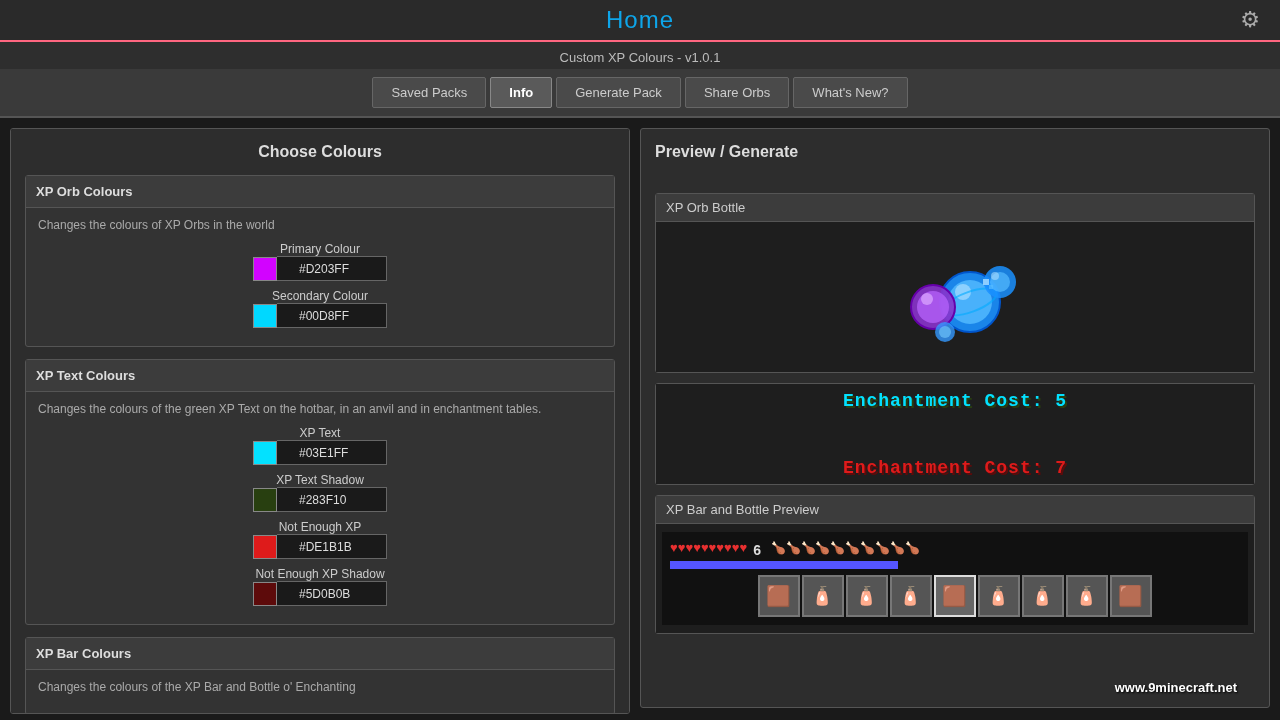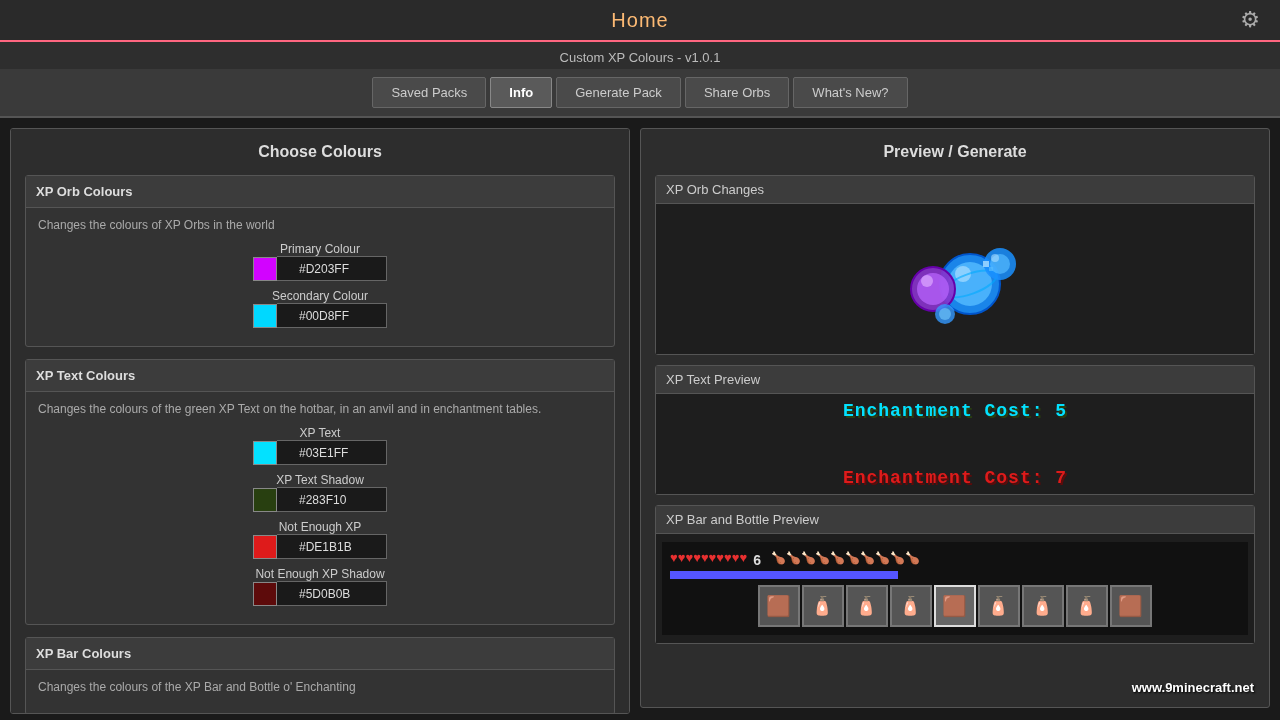--- a/index.html
+++ b/index.html
@@ -16,22 +16,22 @@
     #top-bar {
       background: #2a2a2a;
       border-bottom: 2px solid #ff6680;
       display: flex;
       align-items: center;
       justify-content: center;
       height: 42px;
       position: relative;
     }
     #top-bar-title {
-      font-size: 20px;
-      color: #fdba74;
+      font-size: 24px;
+      color: #0ea5e9;
       font-weight: normal;
       letter-spacing: 1px;
     }
     #settings-icon-btn {
       position: absolute;
       right: 20px;
       top: 50%;
       transform: translateY(-50%);
       background: none;
       border: none;
@@ -161,23 +161,22 @@
       background: #2d2d2d;
       border: 1px solid #555;
       margin: 10px 10px 10px 5px;
       border-radius: 3px;
       overflow-y: auto;
       padding: 14px;
     }
     #right-panel-title {
       font-size: 16px;
       color: #ddd;
-      margin-bottom: 14px;
-      font-weight: bold;
-      text-align: center;
+      margin-bottom: 32px;
+      font-weight: bold;
     }
 
     
     .preview-box {
       border: 1px solid #555;
       border-radius: 3px;
       margin-bottom: 10px;
       background: #2a2a2a;
     }
     .preview-header {
@@ -281,21 +280,21 @@
     }
     .hotbar-slot.selected {
       border: 2px solid #ddd;
       background: #666;
     }
 
     
     #watermark {
       position: absolute;
       bottom: 12px;
-      right: 15px;
+      right: 32px;
       font-size: 13px;
       color: #fff;
       font-weight: bold;
       text-shadow: 1px 1px 2px #000;
       pointer-events: none;
     }
 
     #right-panel {
       position: relative;
     }
@@ -389,21 +388,21 @@
         <div class="section-desc">Changes the colours of the XP Bar and Bottle o' Enchanting</div>
       </div>
     </div>
 
   </div>
 
   <div id="right-panel">
     <div id="right-panel-title">Preview / Generate</div>
 
     <div class="preview-box">
-      <div class="preview-header">XP Orb Changes</div>
+      <div class="preview-header">XP Orb Bottle</div>
       <div class="preview-body">
         <div id="xp-orb-preview-area">
 
           <svg width="160" height="120" viewBox="0 0 160 120">
 
             <circle cx="95" cy="65" r="30" fill="#1a90ff" opacity="0.9"></circle>
             <circle cx="95" cy="65" r="22" fill="#55bbff" opacity="0.8"></circle>
             <circle cx="88" cy="55" r="8" fill="#aaddff" opacity="0.7"></circle>
             <circle cx="95" cy="65" r="30" fill="none" stroke="#0055cc" stroke-width="2"></circle>
 
@@ -422,21 +421,20 @@
             <circle cx="70" cy="95" r="6" fill="#77ccff" opacity="0.6"></circle>
 
             <rect x="108" y="42" width="6" height="6" fill="#aaddff" opacity="0.8"></rect>
             <rect x="114" y="48" width="4" height="4" fill="#55bbff" opacity="0.7"></rect>
           </svg>
         </div>
       </div>
     </div>
 
     <div class="preview-box">
-      <div class="preview-header">XP Text Preview</div>
       <div class="preview-body">
         <div id="xp-text-preview-area">
           <span class="xp-text-line" style="color:#03E1FF; text-shadow: 2px 2px 0 #283F10;">Enchantment Cost: 5</span>
           <span class="xp-text-line" style="color:#DE1B1B; text-shadow: 2px 2px 0 #5D0B0B; margin-top: 47px;">Enchantment Cost: 7</span>
         </div>
       </div>
     </div>
 
     <div class="preview-box">
       <div class="preview-header">XP Bar and Bottle Preview</div>

